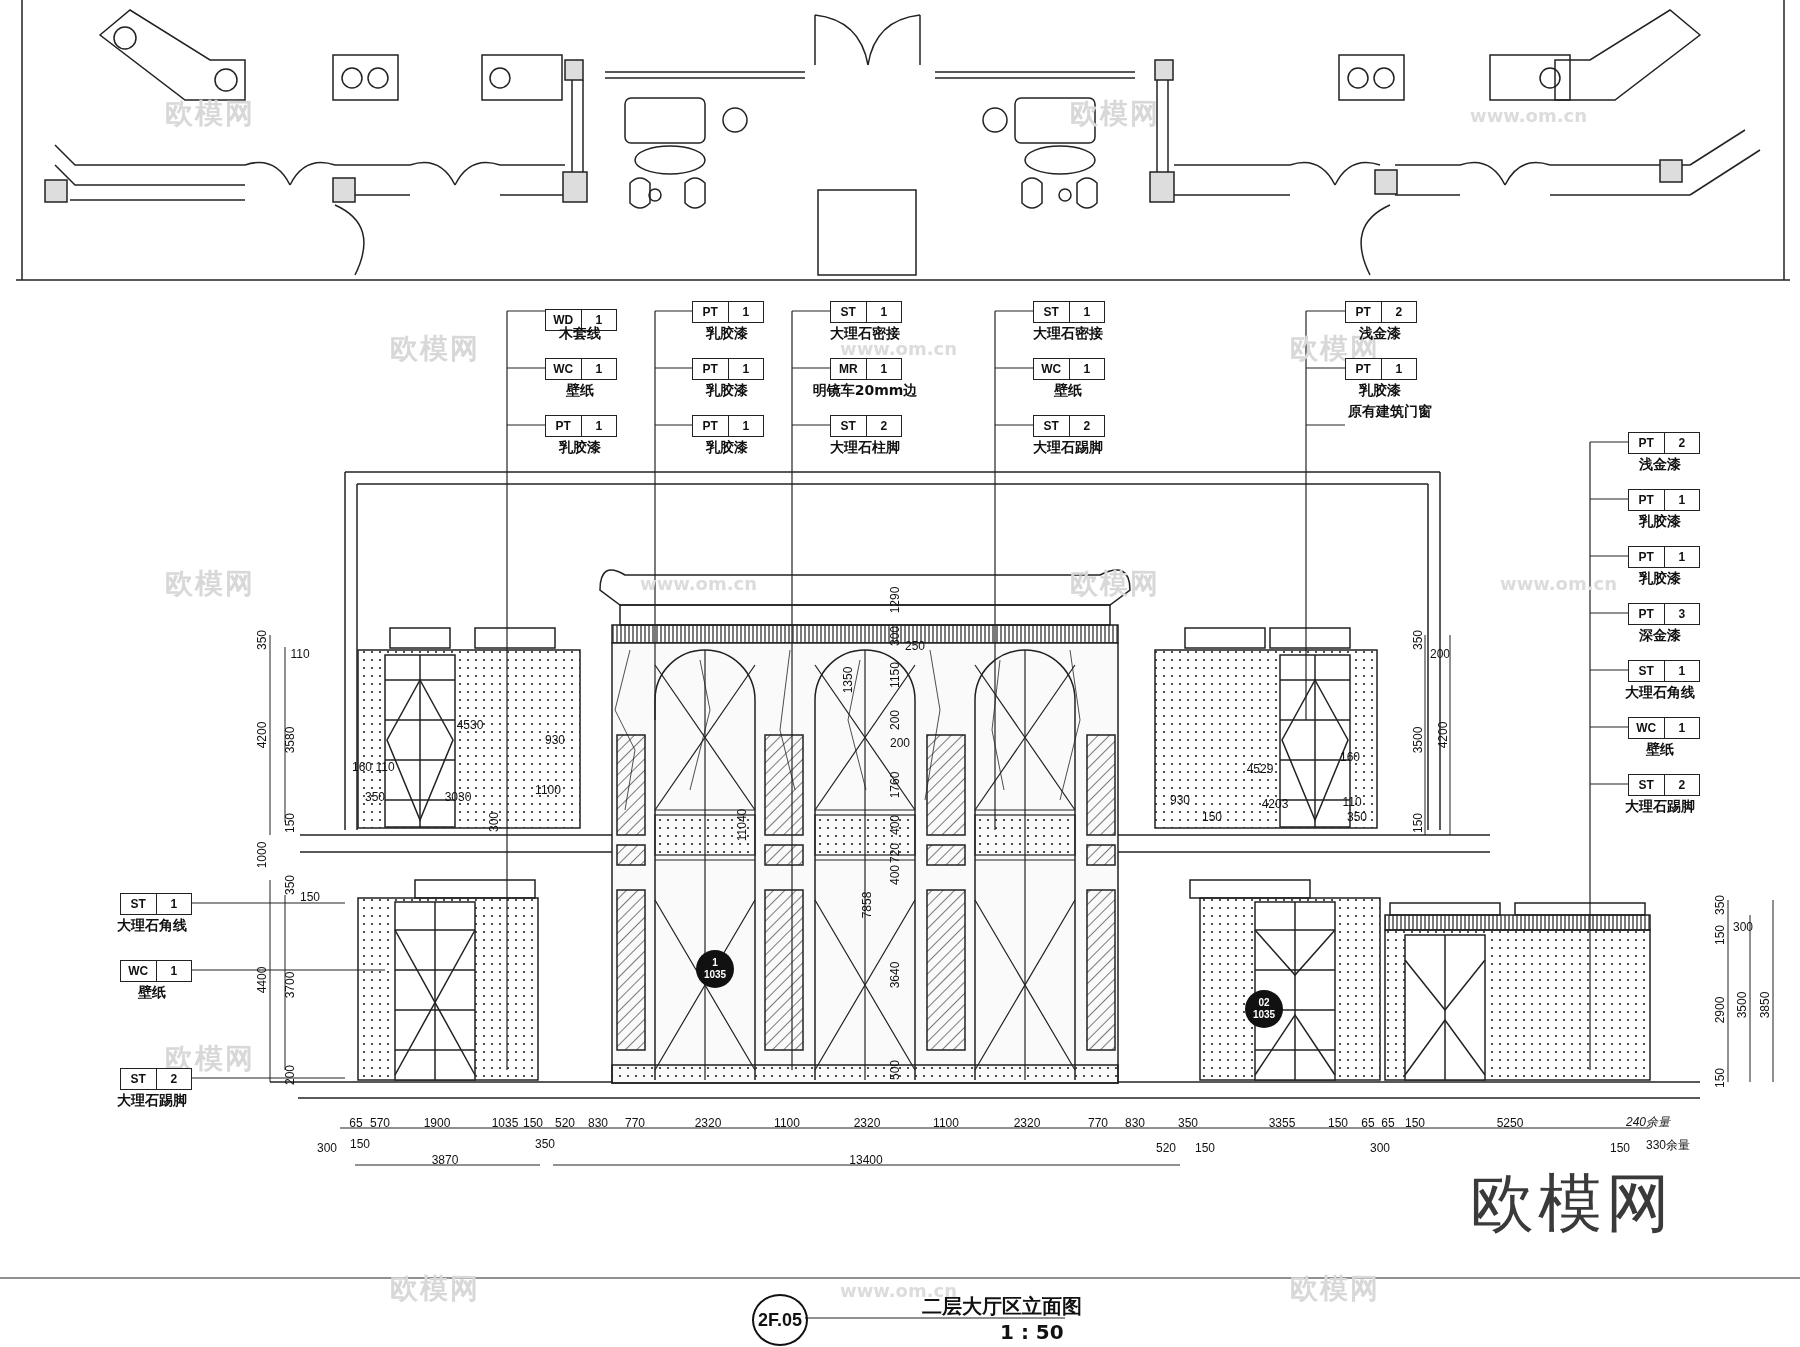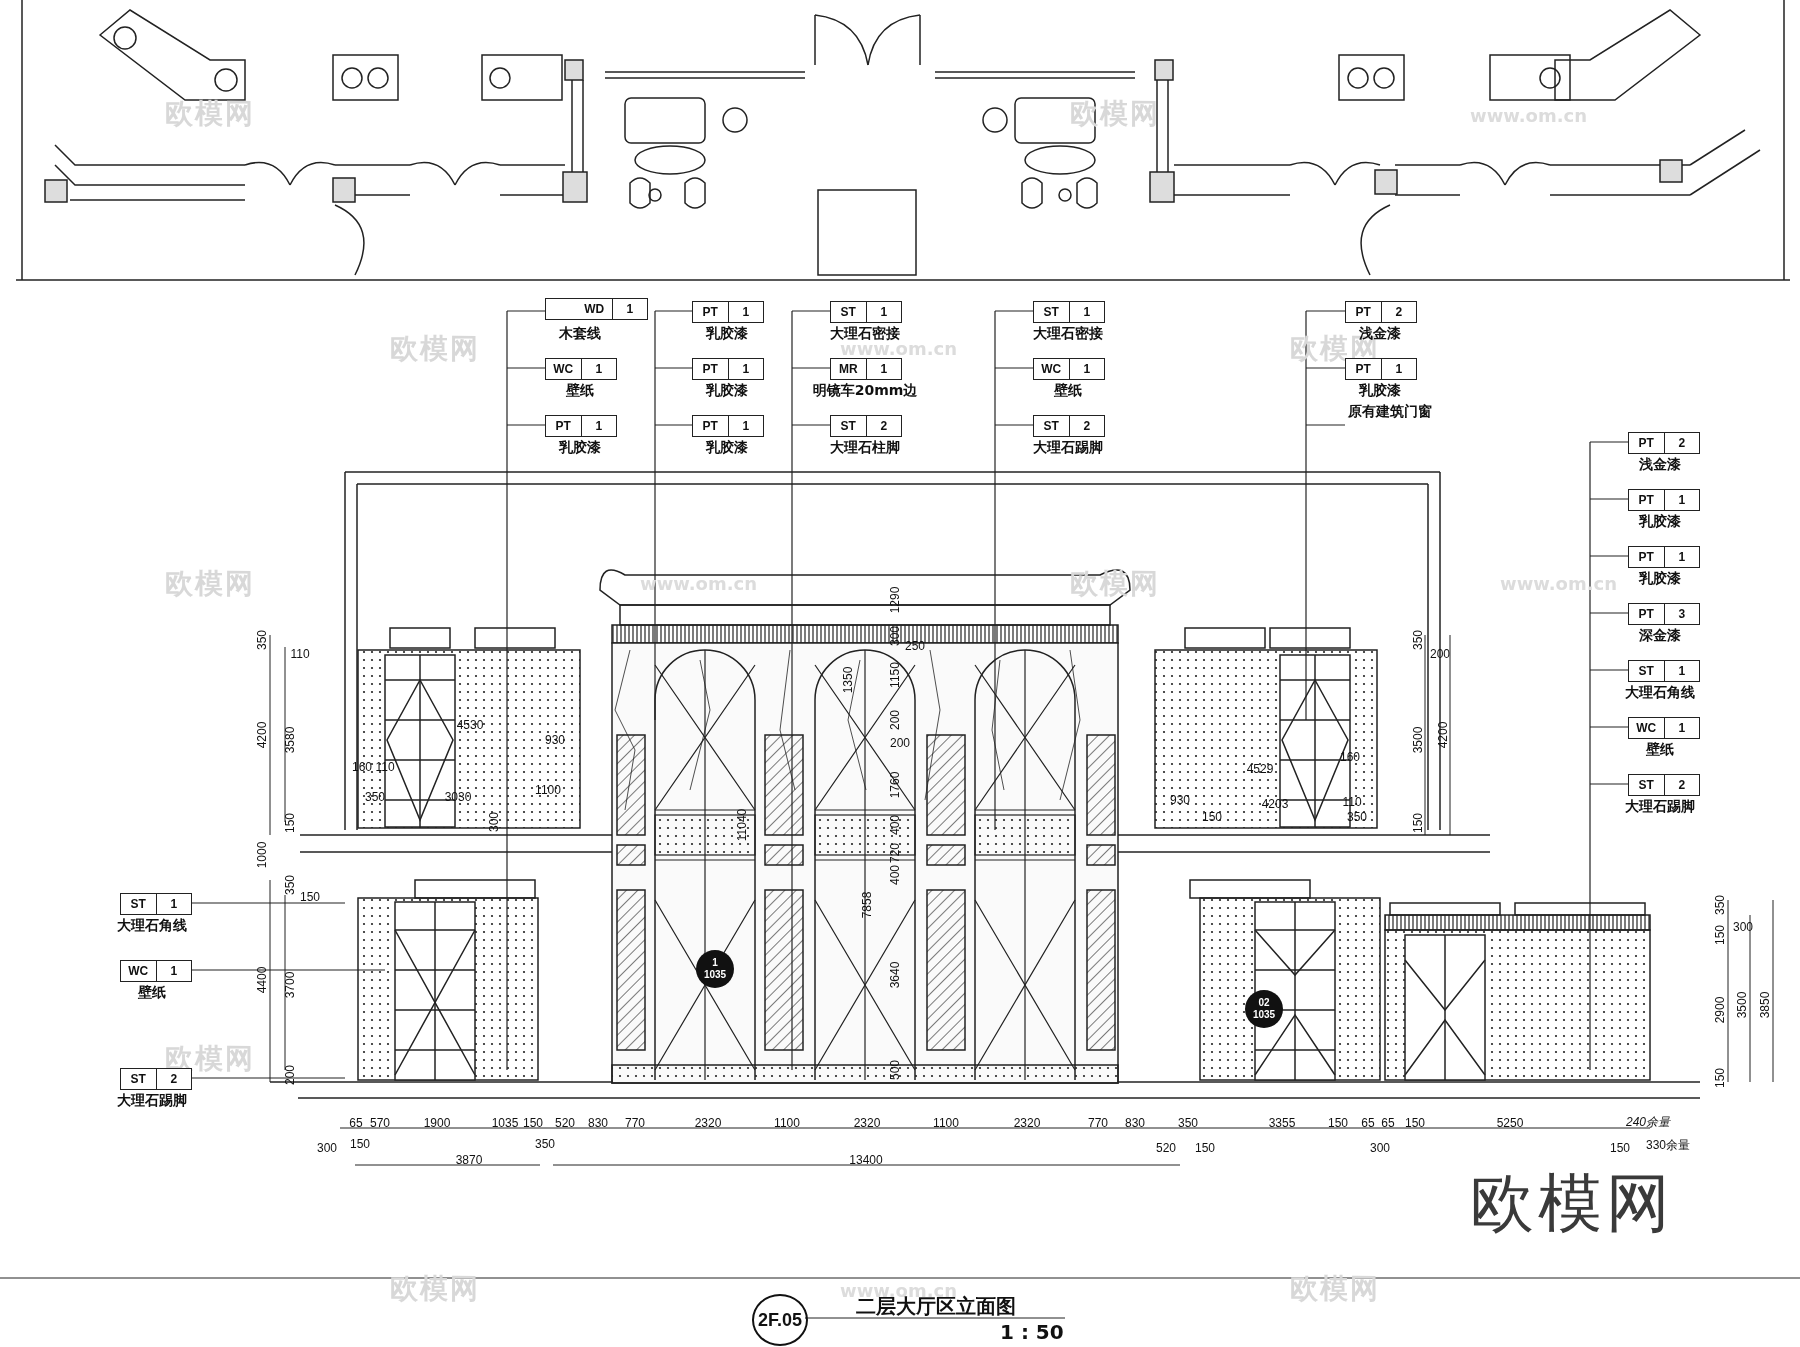--- a/index.html
+++ b/index.html
@@ -8,21 +8,21 @@
   .tag{position:absolute;display:flex;border:1.5px solid #222;height:20px;width:70px;background:#fff;font-size:12px;font-weight:bold;font-family:"Liberation Sans",sans-serif;}
   .tag span{flex:1;display:flex;align-items:center;justify-content:center;}
   .tag span+span{border-left:1.5px solid #222;}
   .tagname{position:absolute;font-size:14px;font-weight:bold;white-space:nowrap;transform:translateX(-50%);}
   .note{position:absolute;font-size:14px;font-weight:bold;white-space:nowrap;}
   .dim{position:absolute;font-size:12px;font-family:"Liberation Sans",sans-serif;white-space:nowrap;transform:translateX(-50%);}
   .vdim{position:absolute;font-size:12px;font-family:"Liberation Sans",sans-serif;white-space:nowrap;transform:translate(-50%,-50%) rotate(-90deg);}
   .wm{position:absolute;font-size:28px;color:#d8d8d8;font-weight:bold;letter-spacing:2px;pointer-events:none;}
   .wmurl{position:absolute;font-size:18px;color:#dcdcdc;font-weight:bold;pointer-events:none;}
   .bigwm{position:absolute;left:1470px;top:1160px;font-size:64px;color:#3a3a3a;font-weight:normal;letter-spacing:4px;}
-  .title{position:absolute;left:856px;top:1293px;font-size:20px;font-weight:bold;}
+  .title{position:absolute;left:922px;top:1293px;font-size:20px;font-weight:bold;}
   .scale{position:absolute;left:1000px;top:1320px;font-size:20px;font-weight:bold;}
   .badge{position:absolute;left:752px;top:1294px;width:52px;height:48px;border:2px solid #111;border-radius:50%;display:flex;align-items:center;justify-content:center;font-size:18px;font-weight:bold;font-family:"Liberation Sans",sans-serif;}
   .marker{position:absolute;width:38px;height:38px;border-radius:50%;background:#111;color:#fff;font-size:10px;font-weight:bold;display:flex;flex-direction:column;align-items:center;justify-content:center;line-height:12px;font-family:"Liberation Sans",sans-serif;}
 </style>
 </head>
 <body>
 
 <svg width="1800" height="1347" viewBox="0 0 1800 1347">
   <defs>
     <pattern id="dots" width="8" height="8" patternUnits="userSpaceOnUse">
@@ -289,21 +289,21 @@
 <div class="wm" style="left:1070px;top:565px;">欧模网</div>
 <div class="wm" style="left:165px;top:1040px;">欧模网</div>
 <div class="wm" style="left:390px;top:1270px;">欧模网</div>
 <div class="wm" style="left:1290px;top:1270px;">欧模网</div>
 <div class="wmurl" style="left:1470px;top:105px;">www.om.cn</div>
 <div class="wmurl" style="left:840px;top:338px;">www.om.cn</div>
 <div class="wmurl" style="left:640px;top:573px;">www.om.cn</div>
 <div class="wmurl" style="left:1500px;top:573px;">www.om.cn</div>
 <div class="wmurl" style="left:840px;top:1280px;">www.om.cn</div>
 
-<div class="tag" style="left:545px;top:298px;padding-left:31px;">
+<div class="tag" style="left:545px;top:309px;">
     <span>WD</span>
     <span>1</span>
   </div>
 <div class="tagname" style="left:580px;top:325px;">木套线</div>
 <div class="tag" style="left:545px;top:358px;">
     <span>WC</span>
     <span>1</span>
   </div>
 <div class="tagname" style="left:580px;top:382px;">壁纸</div>
 <div class="tag" style="left:545px;top:415px;">
@@ -459,21 +459,21 @@
 
 <div class="dim" style="left:327px;top:1141px;">300</div>
 <div class="dim" style="left:360px;top:1137px;">150</div>
 <div class="dim" style="left:545px;top:1137px;">350</div>
 <div class="dim" style="left:1166px;top:1141px;">520</div>
 <div class="dim" style="left:1205px;top:1141px;">150</div>
 <div class="dim" style="left:1380px;top:1141px;">300</div>
 <div class="dim" style="left:1620px;top:1141px;">150</div>
 <div class="dim" style="left:1668px;top:1137px;">330余量</div>
 
-<div class="dim" style="left:445px;top:1153px;margin-left:24px;">3870</div>
+<div class="dim" style="left:445px;top:1153px;">3870</div>
 <div class="dim" style="left:866px;top:1153px;">13400</div>
 
 <div class="vdim" style="left:262px;top:640px;">350</div>
 <div class="vdim" style="left:300px;top:654px;transform:translate(-50%,-50%);">110</div>
 <div class="vdim" style="left:262px;top:735px;">4200</div>
 <div class="vdim" style="left:290px;top:740px;">3580</div>
 <div class="vdim" style="left:290px;top:823px;">150</div>
 <div class="vdim" style="left:262px;top:855px;">1000</div>
 <div class="vdim" style="left:290px;top:885px;">350</div>
 <div class="vdim" style="left:310px;top:897px;transform:translate(-50%,-50%);">150</div>

